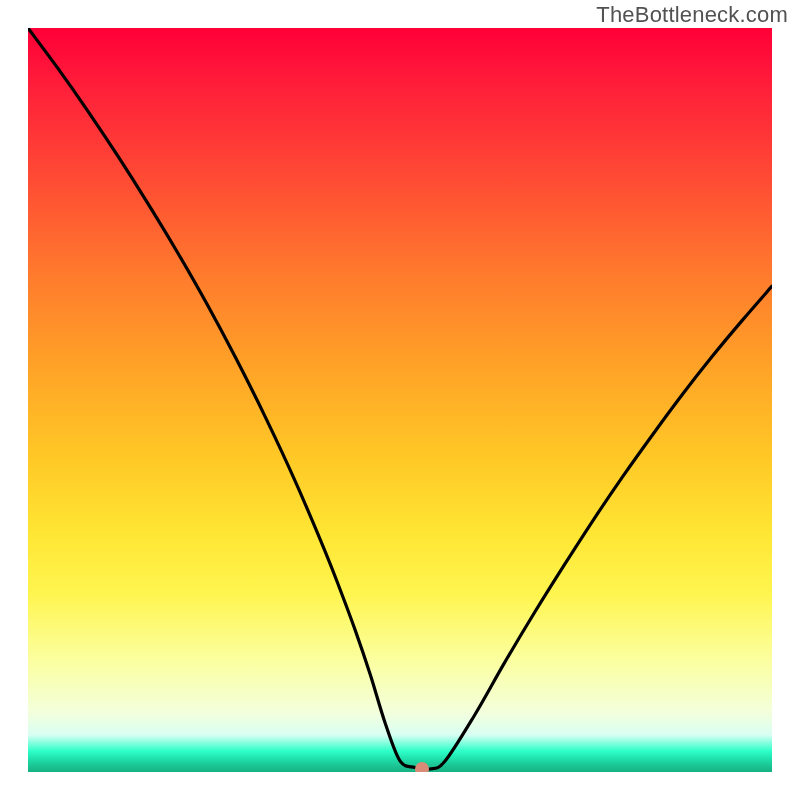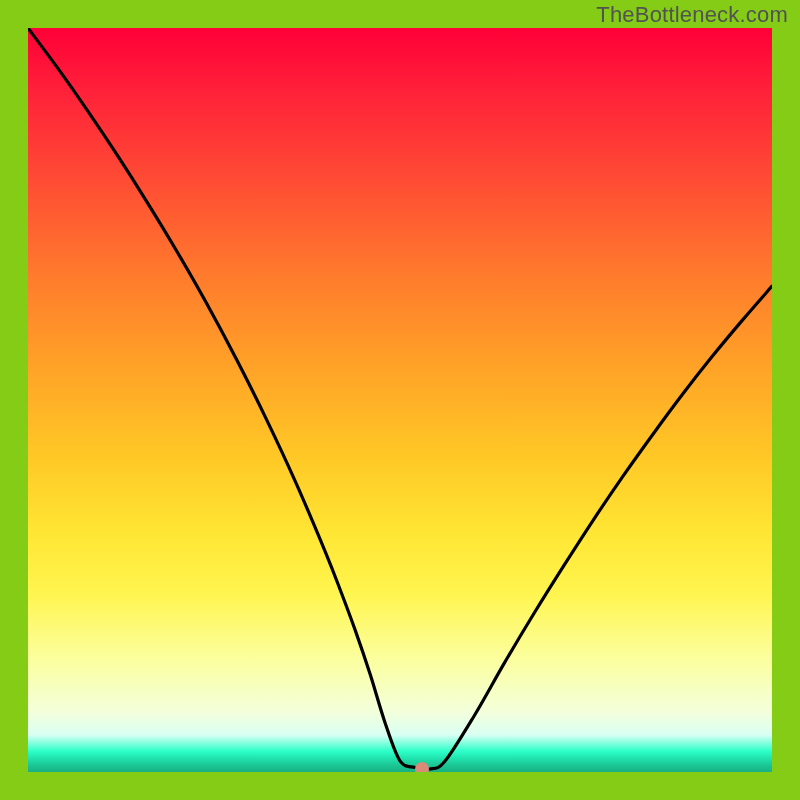--- a/index.html
+++ b/index.html
@@ -8,21 +8,21 @@
     width: 800px;
     height: 800px;
     background: #000;
     overflow: hidden;
     font-family: Arial, Helvetica, sans-serif;
   }
   .frame {
     position: relative;
     width: 800px;
     height: 800px;
-    background: #84cc16;
+    background: #ffffff;
   }
   .watermark {
     position: absolute;
     top: 2px;
     right: 12px;
     color: #525252;
     font-size: 22px;
     font-weight: 500;
     letter-spacing: 0.2px;
     z-index: 20;

